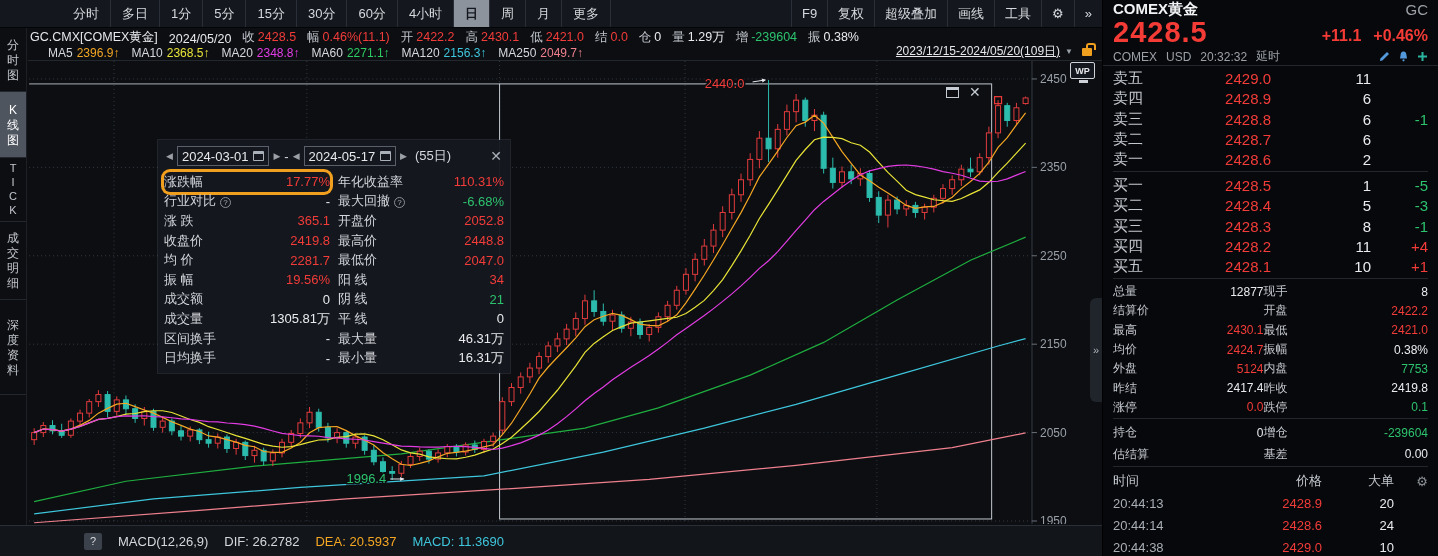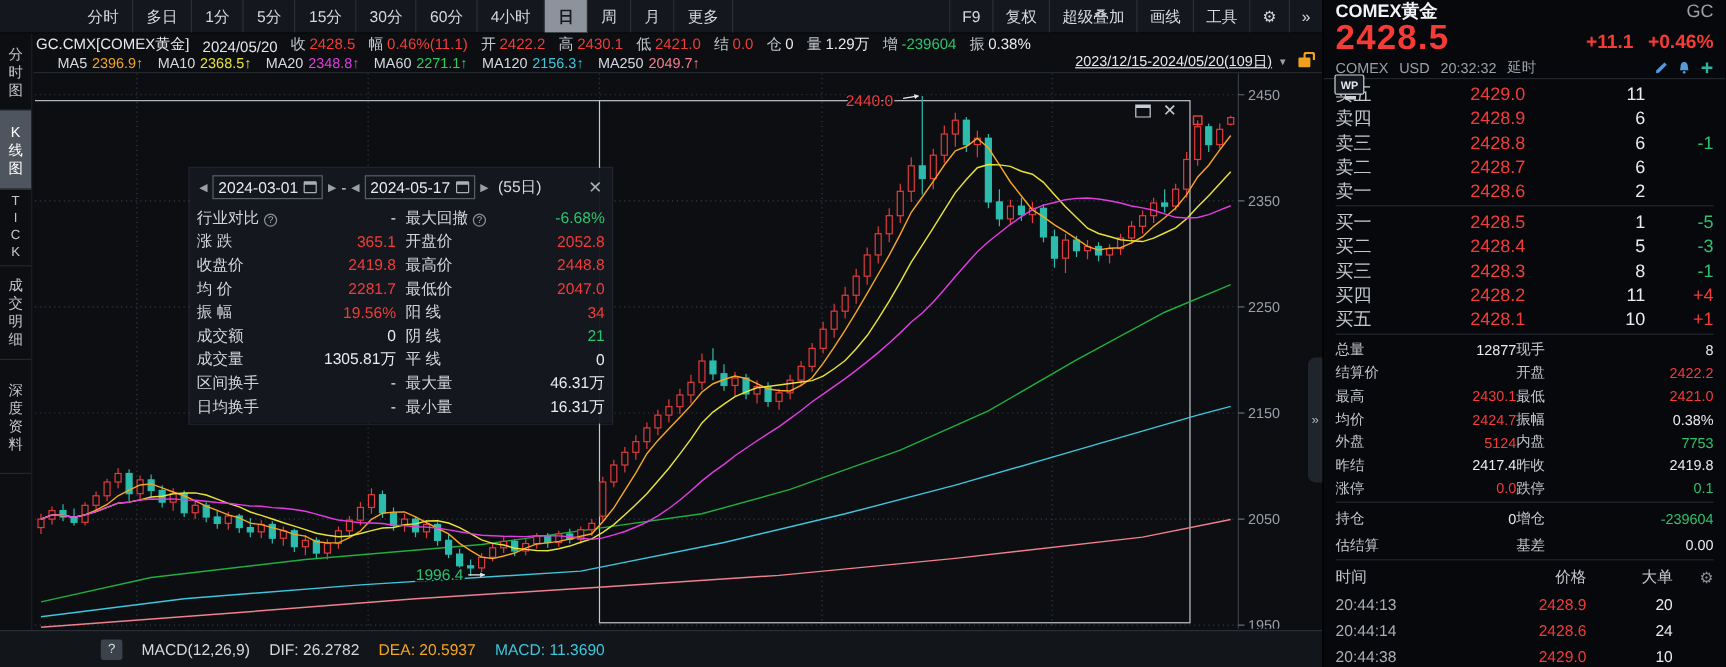--- a/index.html
+++ b/index.html
@@ -19,21 +19,21 @@
   .if .fl{color:#c3c7ce;} .if .fv{margin-left:3px;}
   
   #mabar{left:0;top:45px;width:1102px;height:15px;display:flex;align-items:flex-end;padding-left:48px;padding-right:10px;font-size:12px;color:#d5d8dd;gap:28px;white-space:nowrap;}
   .ma-it{display:flex;gap:4px;align-items:center;}
   #ma-range{margin-left:auto;display:flex;align-items:center;gap:5px;}
   #ma-range .rng{color:#e6e8ec;text-decoration:underline;}
   #ma-range .dd{color:#9aa0a8;font-size:8px;}
   .lock{width:10px;height:8px;background:#f0a01e;border-radius:1px;position:relative;margin-left:4px;}
   .lock::before{content:'';position:absolute;top:-5px;left:4px;width:6px;height:5px;border:2px solid #f0a01e;border-bottom:none;border-radius:3px 3px 0 0;}
   
-  #wp{left:1112px;top:62px;width:26px;height:24px;z-index:3;}
+  #wp{left:1070px;top:62px;width:26px;height:24px;z-index:3;}
   #wp .scr{width:25px;height:17px;border:1px solid #cfd3d9;border-radius:2px;color:#e6e8ec;font-size:9px;font-weight:bold;display:flex;align-items:center;justify-content:center;background:#14171d;}
   #wp .std{width:9px;height:3px;background:#cfd3d9;margin:1px auto 0;}
   
   #sidebar{left:0;top:28px;width:27px;height:497px;border-right:1px solid #1c2026;background:#0c0e12;display:flex;flex-direction:column;}
   .sb-item{display:flex;flex-direction:column;align-items:center;justify-content:center;gap:3px;border-bottom:1px solid #22262d;color:#c3c7cd;font-size:12px;line-height:1;}
   .sb-item.active{background:#4f555f;color:#fff;}
   .sb-item:nth-child(1){height:64px;}.sb-item:nth-child(2){height:66px;}.sb-item:nth-child(3){height:64px;font-size:11px;}
   .sb-item:nth-child(4){height:78px;}.sb-item:nth-child(5){height:95px;}
   
   #chart{left:28px;top:60px;width:1074px;height:464px;border-top:1px solid #23272e;}
@@ -491,20 +491,30 @@
       <span class="datebox">
         <span>2024-05-17</span>
         <span class="cal"></span>
       </span>
       <span class="arr">▶</span>
       <span style="margin-left:4px;">(55日)</span>
       <span class="p-close">✕</span>
     </div>
     <div>
         <div class="p-row">
+          <div class="pair pl hl">
+            <span class="l">涨跌幅</span>
+            <span class="v r">17.77%</span>
+          </div>
+          <div class="pair pr">
+            <span class="l">年化收益率</span>
+            <span class="v r">110.31%</span>
+          </div>
+        </div>
+        <div class="p-row">
           <div class="pair pl">
             <span class="l">行业对比<span class="q">?</span></span>
             <span class="v w">-</span>
           </div>
           <div class="pair pr">
             <span class="l">最大回撤<span class="q">?</span></span>
             <span class="v g">-6.68%</span>
           </div>
         </div>
         <div class="p-row">

